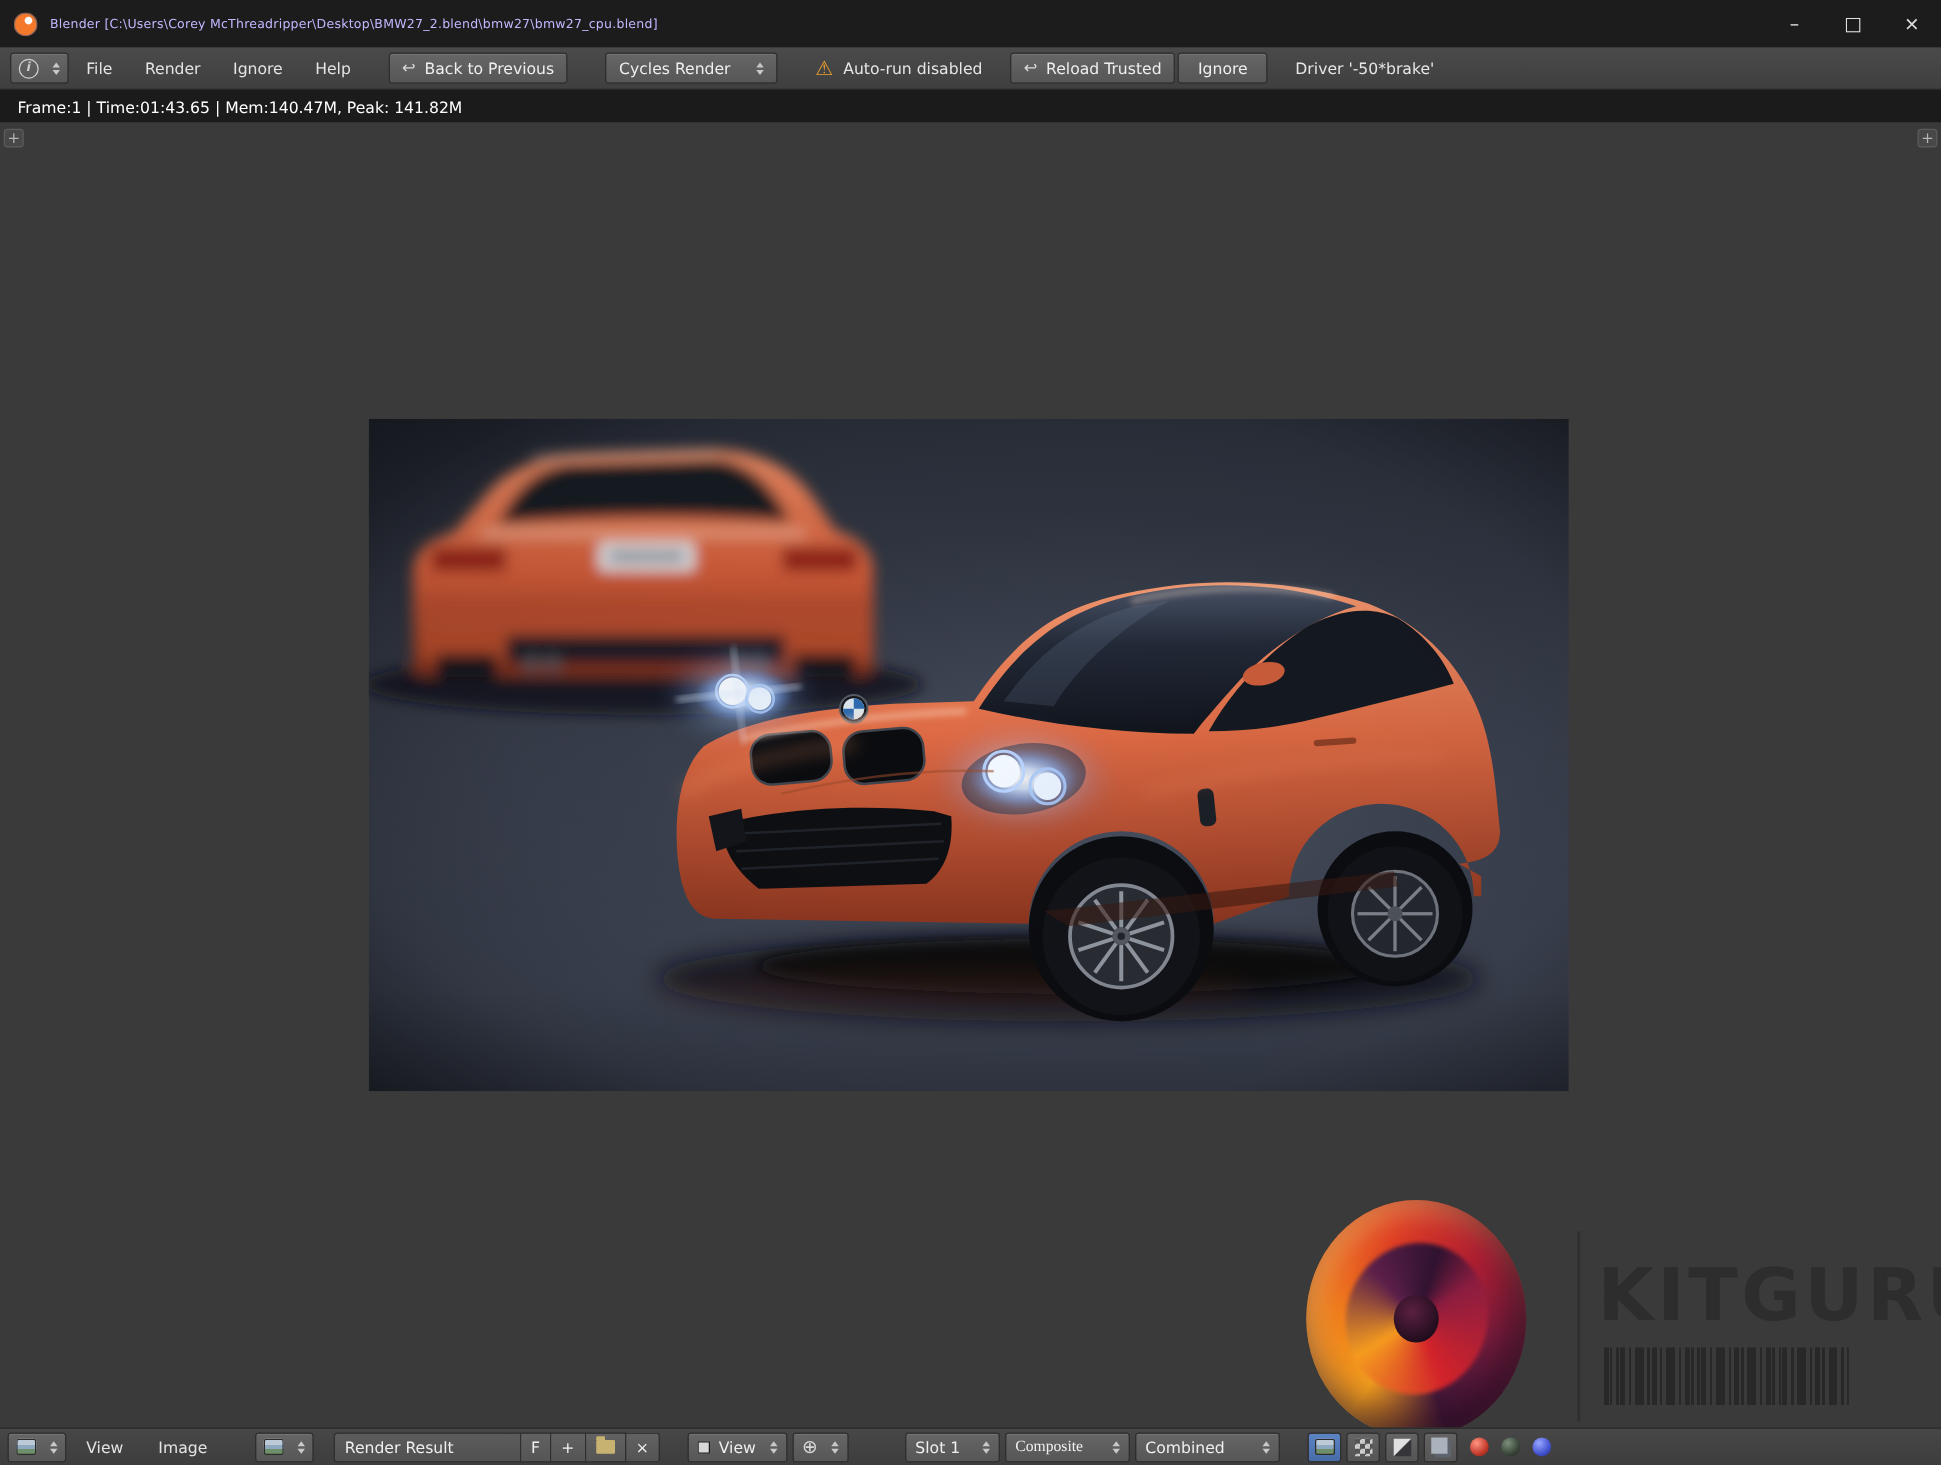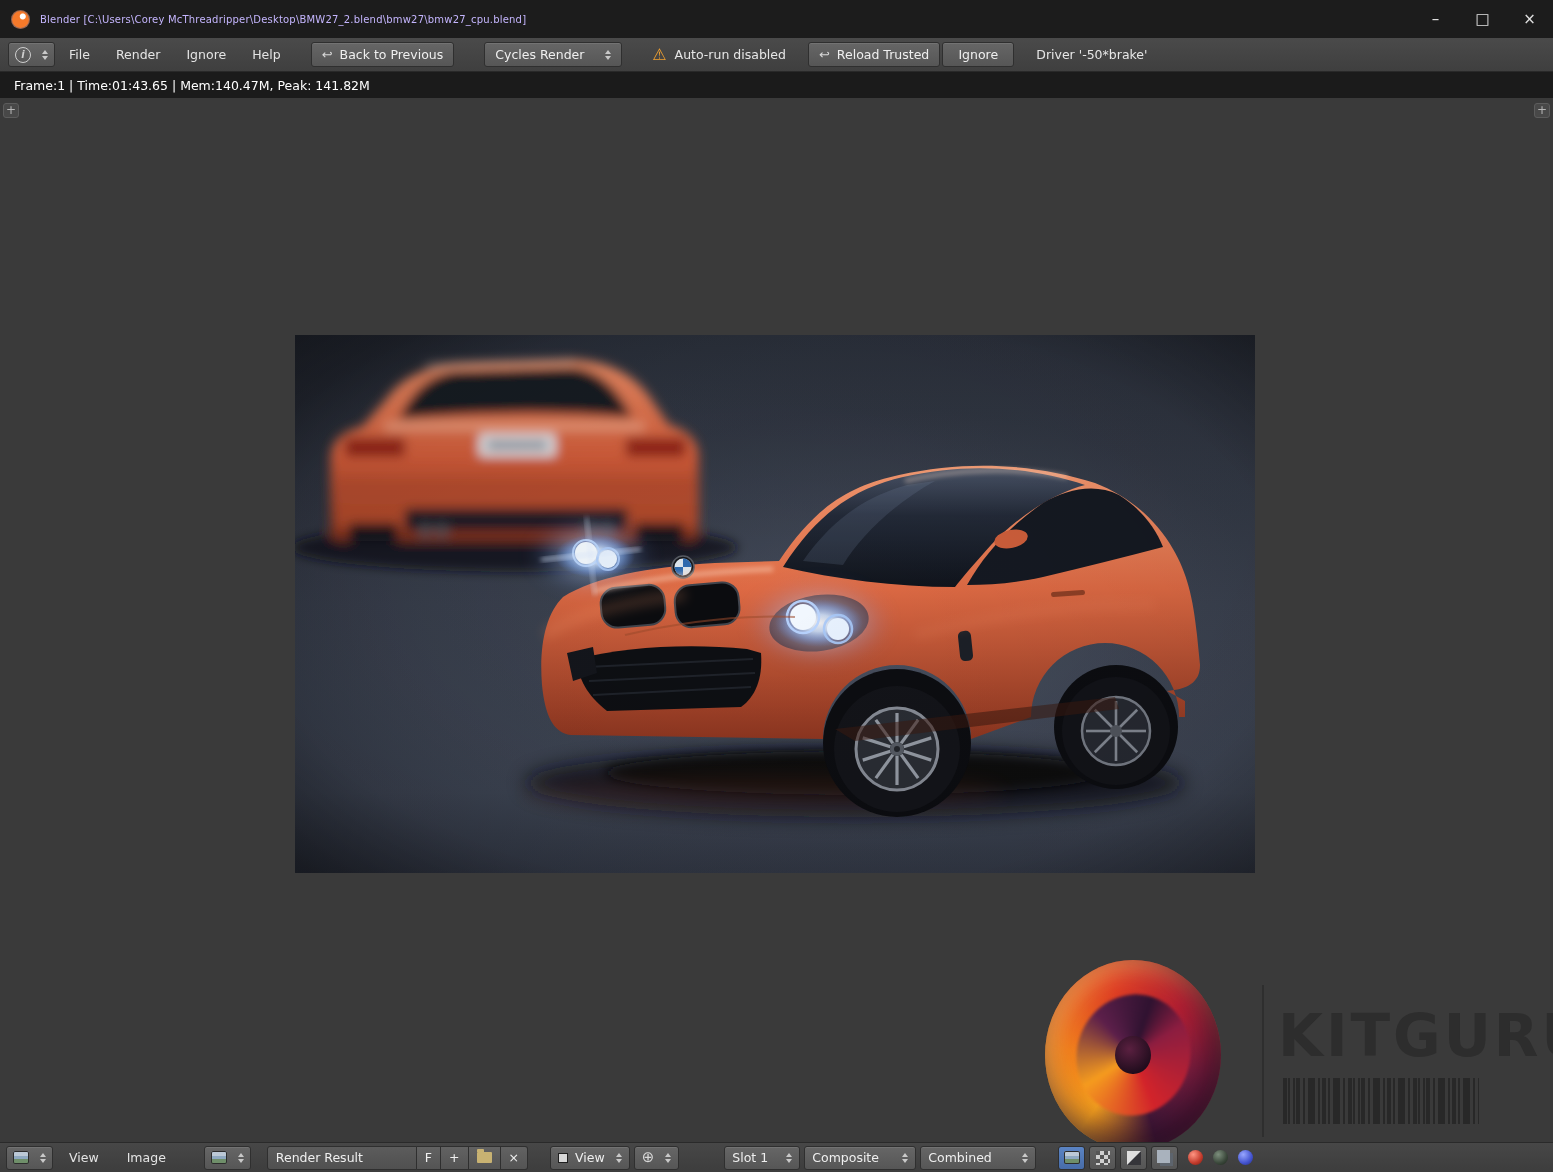--- a/index.html
+++ b/index.html
@@ -389,21 +389,21 @@
       </span>
   </div>
   <span class="spacer-sm"></span>
   <div class="btn small" style="width:76px;margin-left:23px;">
     <span>Slot 1</span>
     <span class="dd" style="margin-left:auto;">
         <i class="up"></i>
         <i class="dn"></i>
       </span>
   </div>
-  <div class="btn small" style="width:112px;">
+  <div class="btn small" style="width:100px;font-family:Liberation Serif, serif;">
     <span>Composite</span>
     <span class="dd" style="margin-left:auto;">
         <i class="up"></i>
         <i class="dn"></i>
       </span>
   </div>
   <div class="btn small" style="width:116px;">
     <span>Combined</span>
     <span class="dd" style="margin-left:auto;">
         <i class="up"></i>

